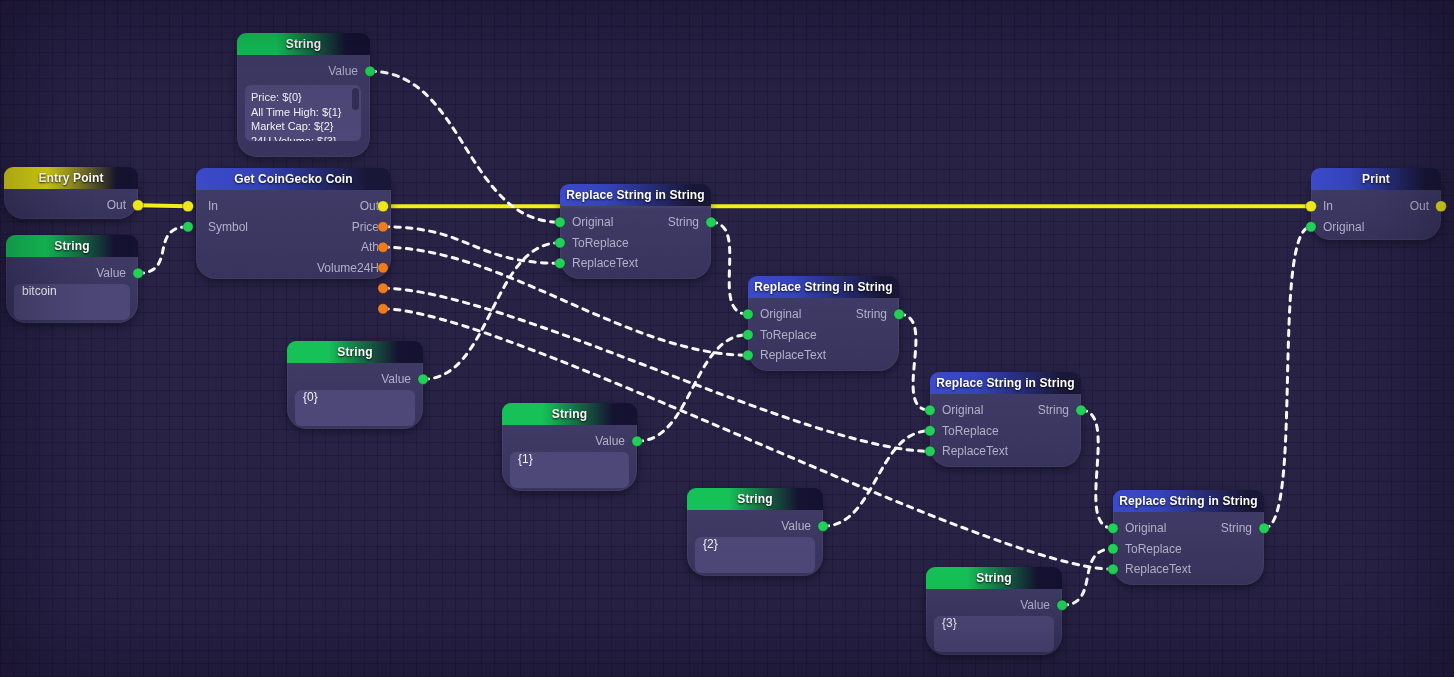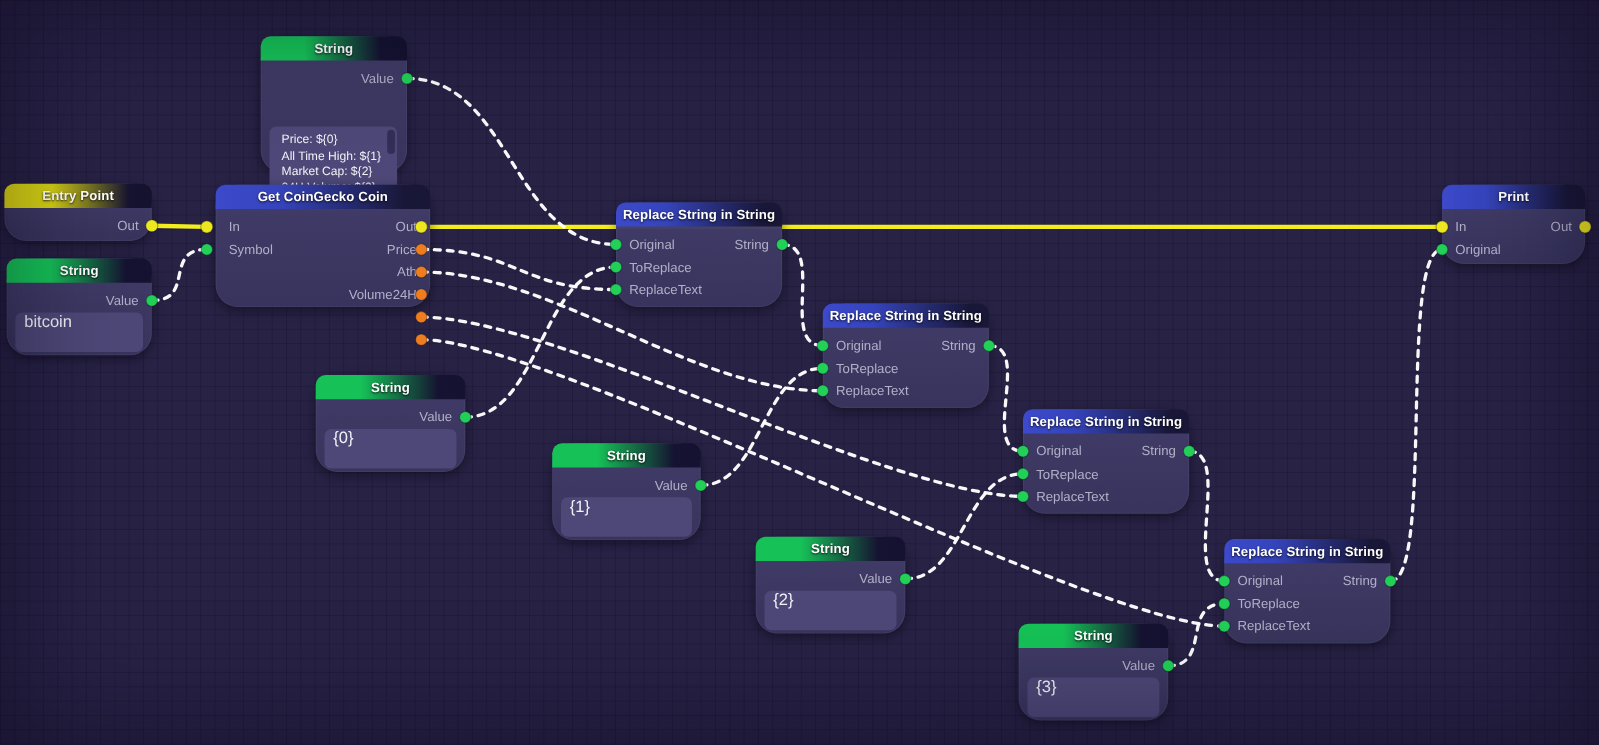--- a/index.html
+++ b/index.html
@@ -33,24 +33,24 @@
   .hdr-green {background:linear-gradient(90deg,#16c257 0%,#16c257 30%,#151331 82%,#141230 100%);}
   .hdr-yellow{background:linear-gradient(90deg,#dcd713 0%,#d8d314 32%,#171431 84%,#151230 100%);}
   .hdr-blue  {background:linear-gradient(90deg,#3c4acb 0%,#3544bc 30%,#191737 88%);}
   .pin-rows{position:absolute;left:0;right:0;top:28px;}
   .pin-row{height:20.5px;display:flex;justify-content:space-between;align-items:center;
     padding:0 12px;font-size:12px;color:#b2afc8;}
   .plabel{white-space:nowrap;}
   .pright{margin-left:auto;}
   .field{
     position:absolute;left:8px;right:8px;top:49px;height:36px;background:#4d4877;
-    border-radius:6px;padding:0 8px;font-size:15px;color:#f2f1f7;
+    border-radius:6px;padding:0 8px;font-size:12px;color:#f2f1f7;
     box-sizing:border-box;overflow:hidden;cursor:text;
   }
-  .field.textarea{top:52px;height:76px;right:9px;padding:5px 11px;font-size:11px;line-height:14.5px;margin-top:30px;}
+  .field.textarea{top:52px;height:56px;right:9px;padding:5px 6px;font-size:11px;line-height:14.5px;}
   .scroll-thumb{position:absolute;right:2px;top:3px;width:7px;height:22px;border-radius:4px;background:#322e58;cursor:pointer;}
 </style>
 </head>
 <body>
 
 <div id="canvas" style="width: 1454px; height: 677px;">
   <svg id="wires-exec" class="layer" width="1454" height="677">
       <path d="M 138 205.25 L 188 206.25" class="wire-exec" stroke="#f2ee1d" style="pointer-events: stroke;"></path>
       <path d="M 383 206.25 L 1311 206.25" class="wire-exec" stroke="#f2ee1d" style="pointer-events: stroke;"></path>
     </svg>

